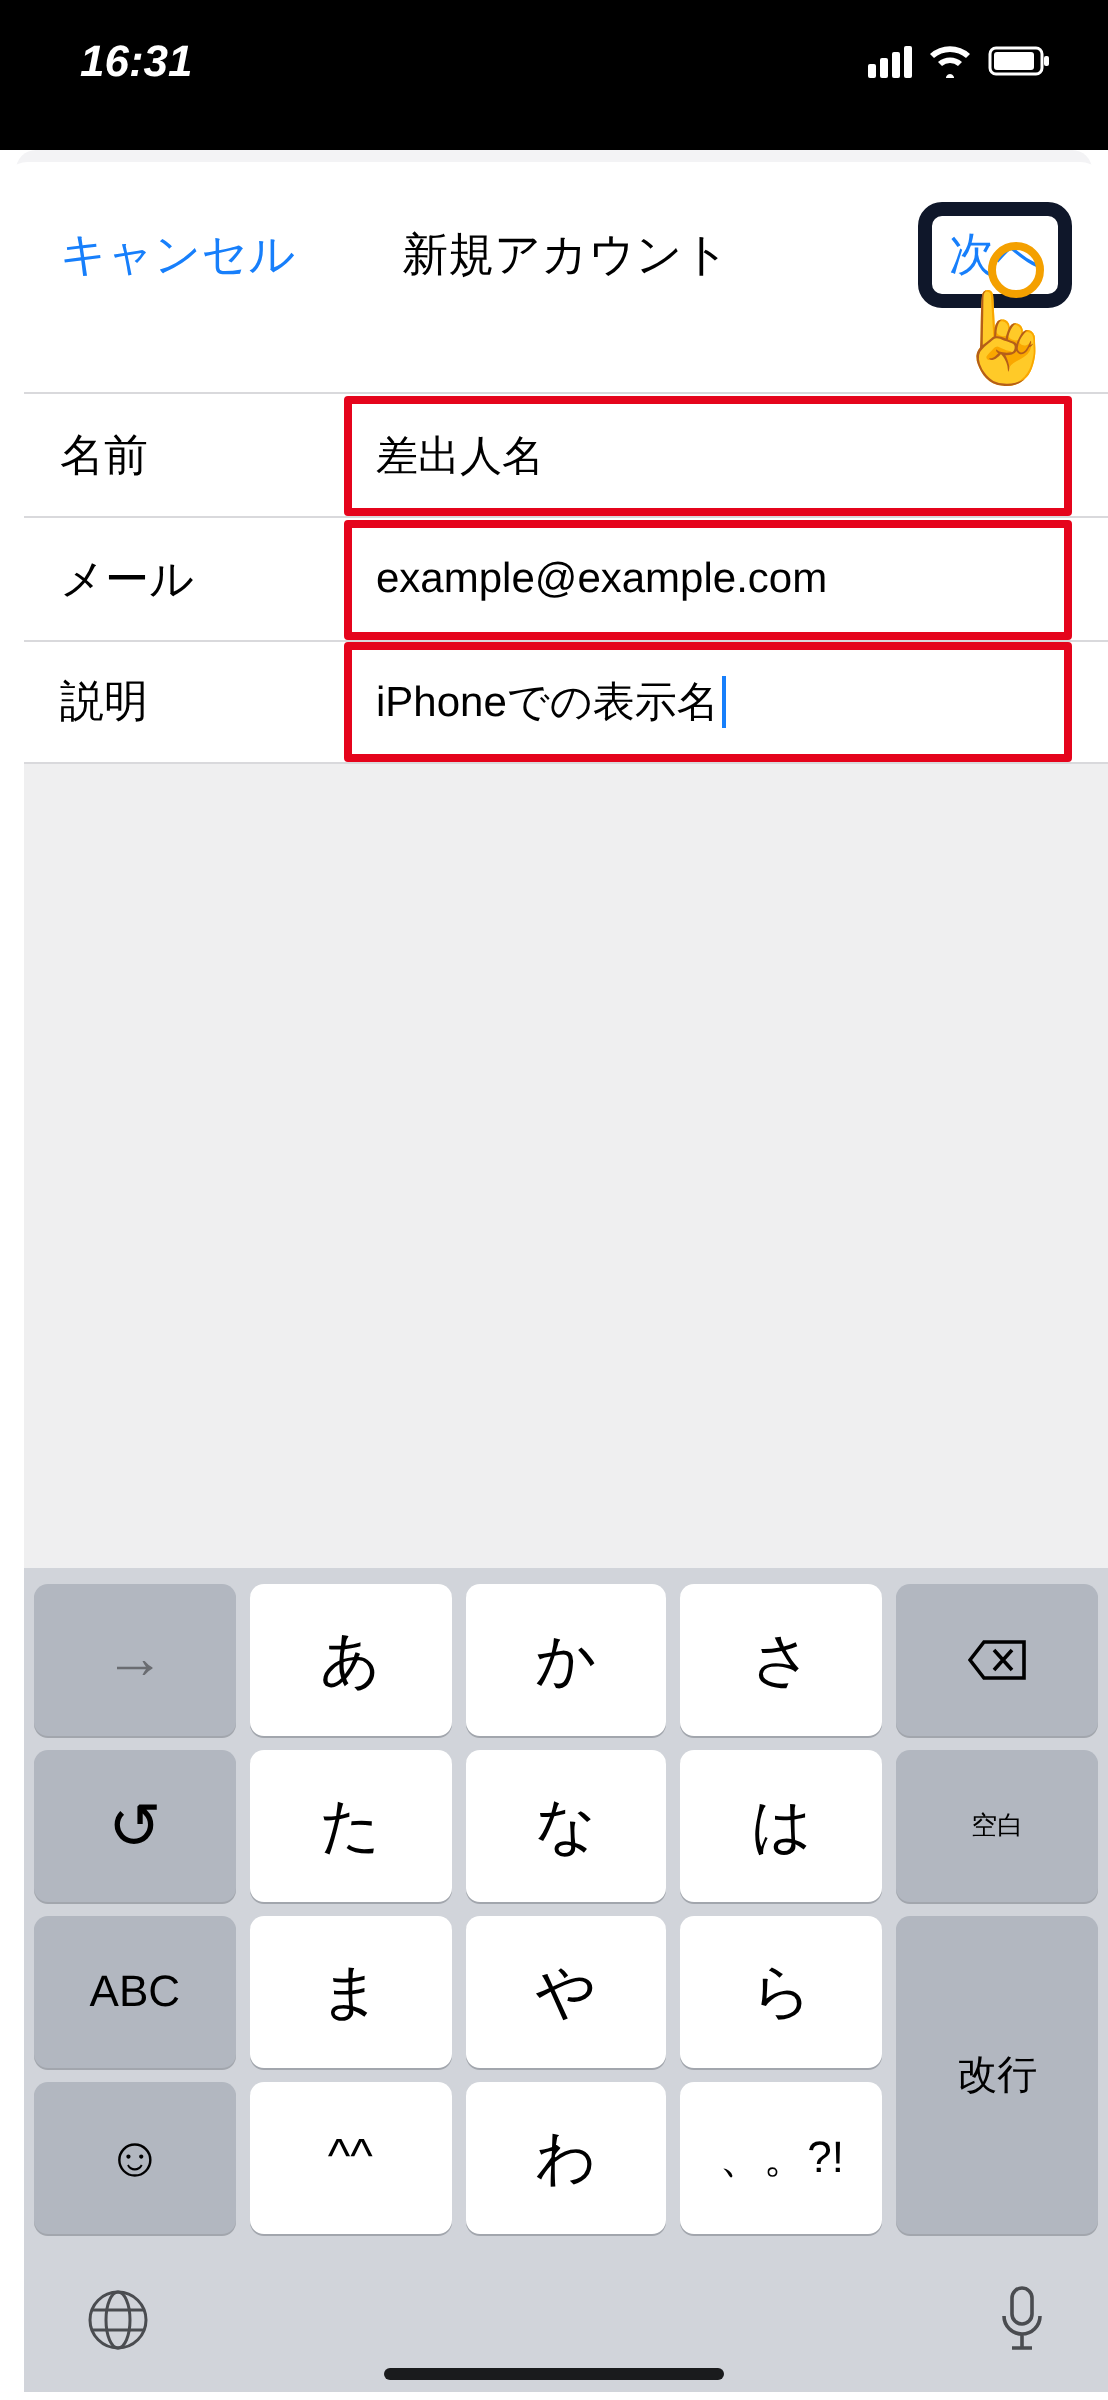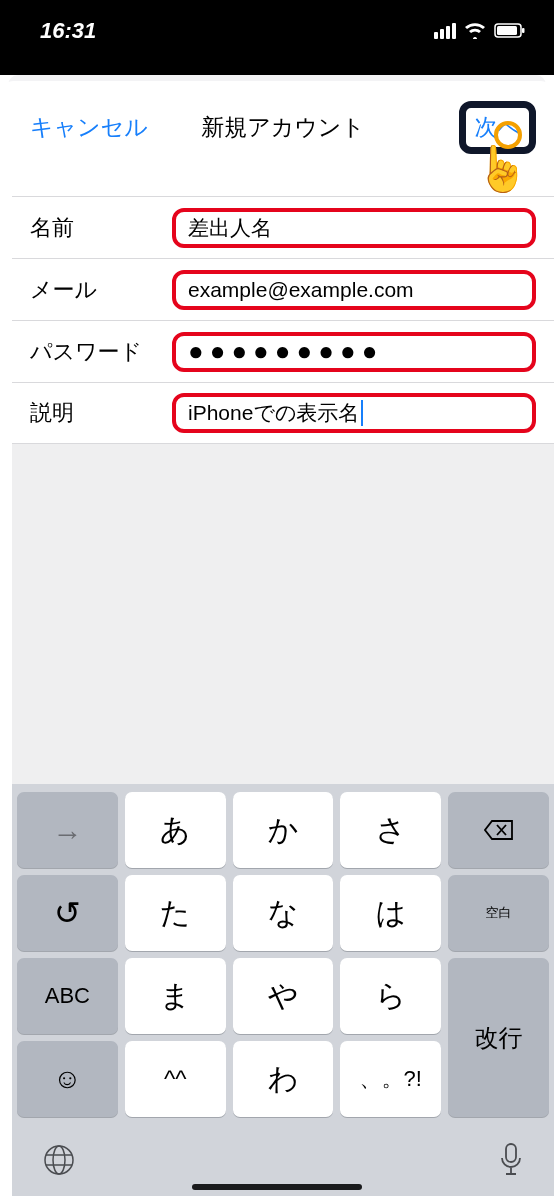--- a/index.html
+++ b/index.html
@@ -60,22 +60,22 @@
     .form { margin-top: 22px; }
     .row {
       display: flex; align-items: center;
       border-top: 1px solid #d9d9dc;
       padding: 0 18px; height: 62px;
       background: #fff;
     }
     .row:last-child { border-bottom: 1px solid #d9d9dc; }
     .row-label { width: 142px; font-size: 22px; color: #000; }
     .row-field {
-      flex: 1; height: 40px;
-      border: 4px solid #e5041c; border-radius: 12px;
+      flex: 1; height: 60px;
+      border: 4px solid #e5041c; border-radius: 2px;
       display: flex; align-items: center;
       padding: 0 12px; font-size: 21px;
       color:#000;
     }
     .pw-dots { letter-spacing: 6px; font-size: 26px; }
     .cursor {
       display:inline-block; width:2px; height:26px; background:#177ffb;
       vertical-align:middle; margin-left:2px;
     }
     .content-area {
@@ -157,26 +157,20 @@
           <span>差出人名</span>
         </div>
     </div>
     <div class="row">
       <div class="row-label">メール</div>
       <div class="row-field">
           <span>example@example.com</span>
         </div>
     </div>
     <div class="row">
-      <div class="row-label">パスワード</div>
-      <div class="row-field">
-          <span class="pw-dots">●●●●●●●●●</span>
-        </div>
-    </div>
-    <div class="row">
       <div class="row-label">説明</div>
       <div class="row-field">
           <span>iPhoneでの表示名</span>
           <span class="cursor"></span>
         </div>
     </div>
   </div>
 
   <div style="flex:1; background:#efeff0"></div>
 
@@ -196,21 +190,21 @@
       <div class="key fn" style="font-size:32px">↺</div>
       <div class="key">た</div>
       <div class="key">な</div>
       <div class="key">は</div>
       <div class="key fn" style="font-size:13px">空白</div>
 
       <div class="key fn" style="font-size:22px">ABC</div>
       <div class="key">ま</div>
       <div class="key">や</div>
       <div class="key">ら</div>
-      <div class="key fn tall" style="font-size:24px">改行</div>
+      <div class="key fn tall" style="font-size:20px">改行</div>
 
       <div class="key fn" style="font-size:28px">☺</div>
       <div class="key" style="font-size:24px">^^</div>
       <div class="key">わ</div>
       <div class="key" style="font-size:22px">、。?!</div>
     </div>
     <div class="kb-bottom">
       <svg width="34" height="34" viewBox="0 0 34 34" fill="none" stroke="#4a4c50" stroke-width="1.5">
         <circle cx="17" cy="17" r="14"></circle>
         <ellipse cx="17" cy="17" rx="6" ry="14"></ellipse>

